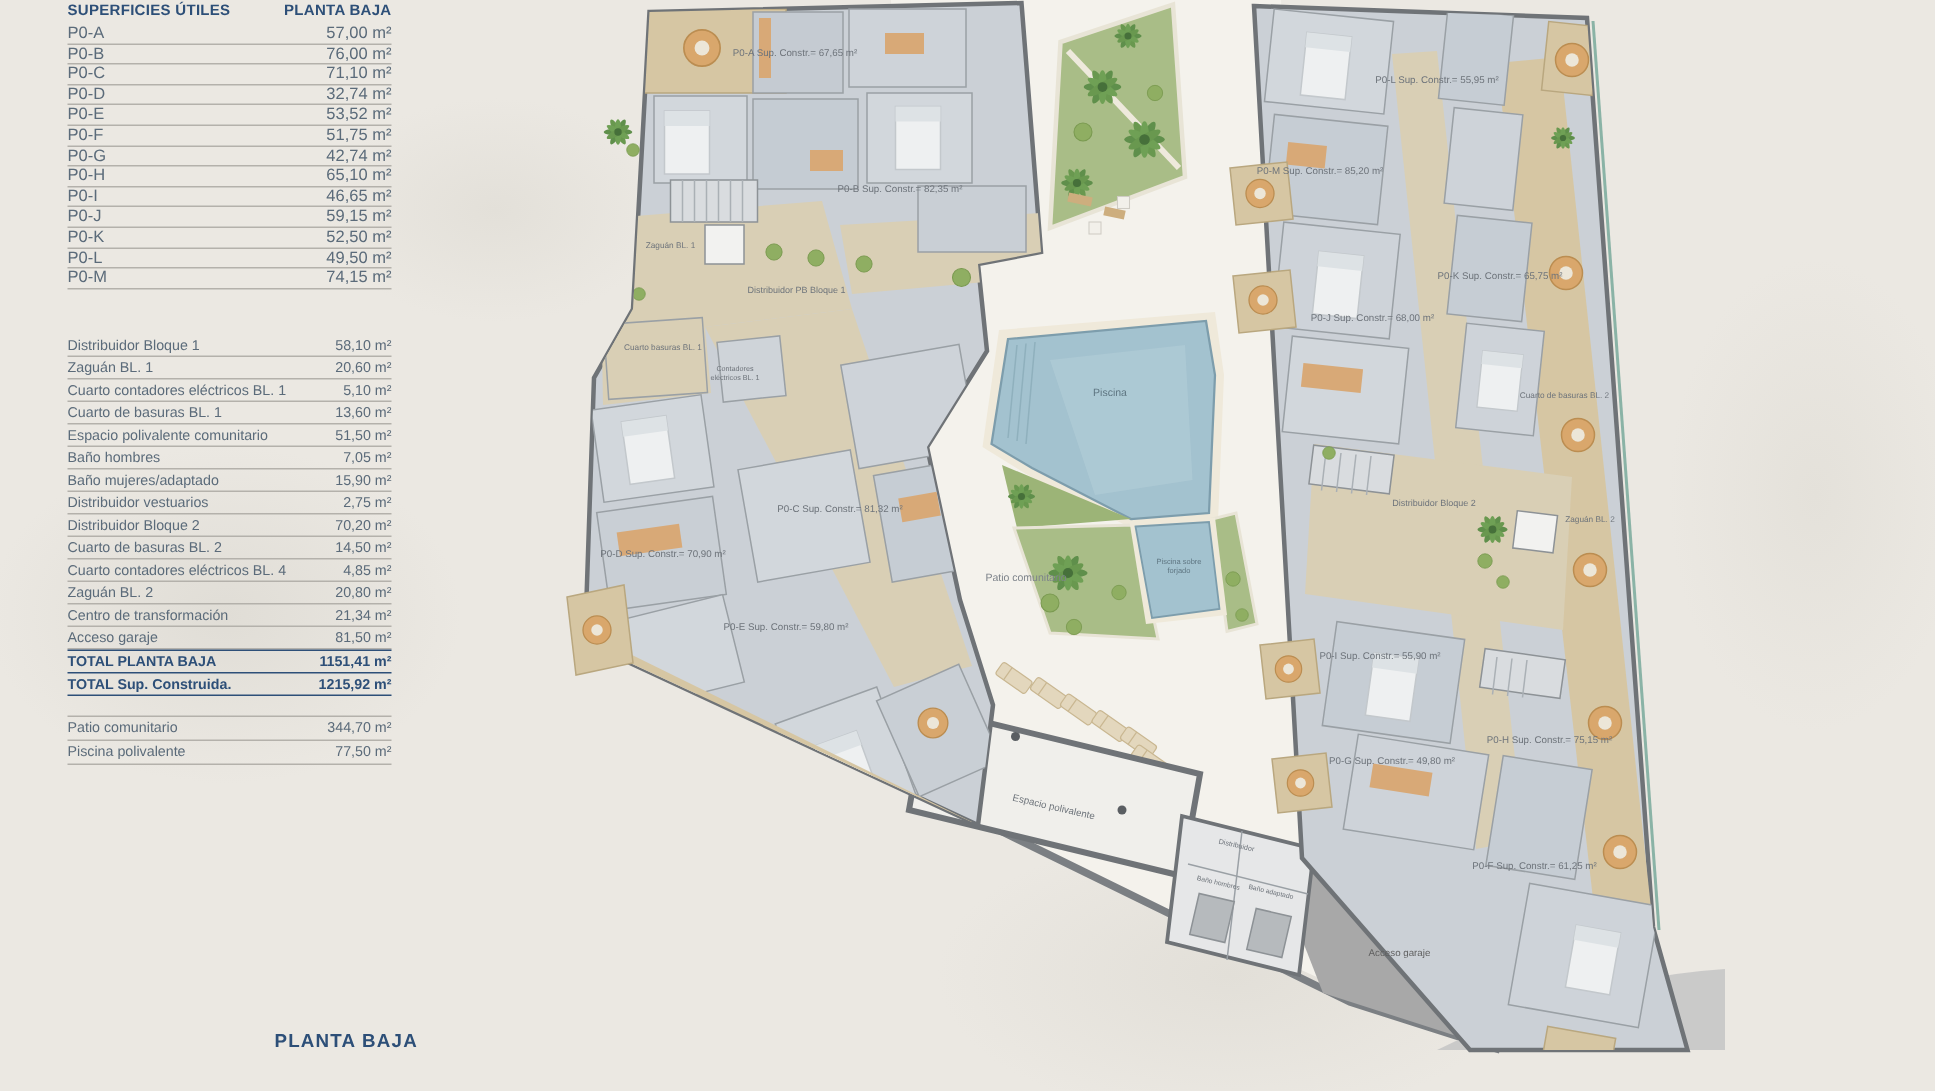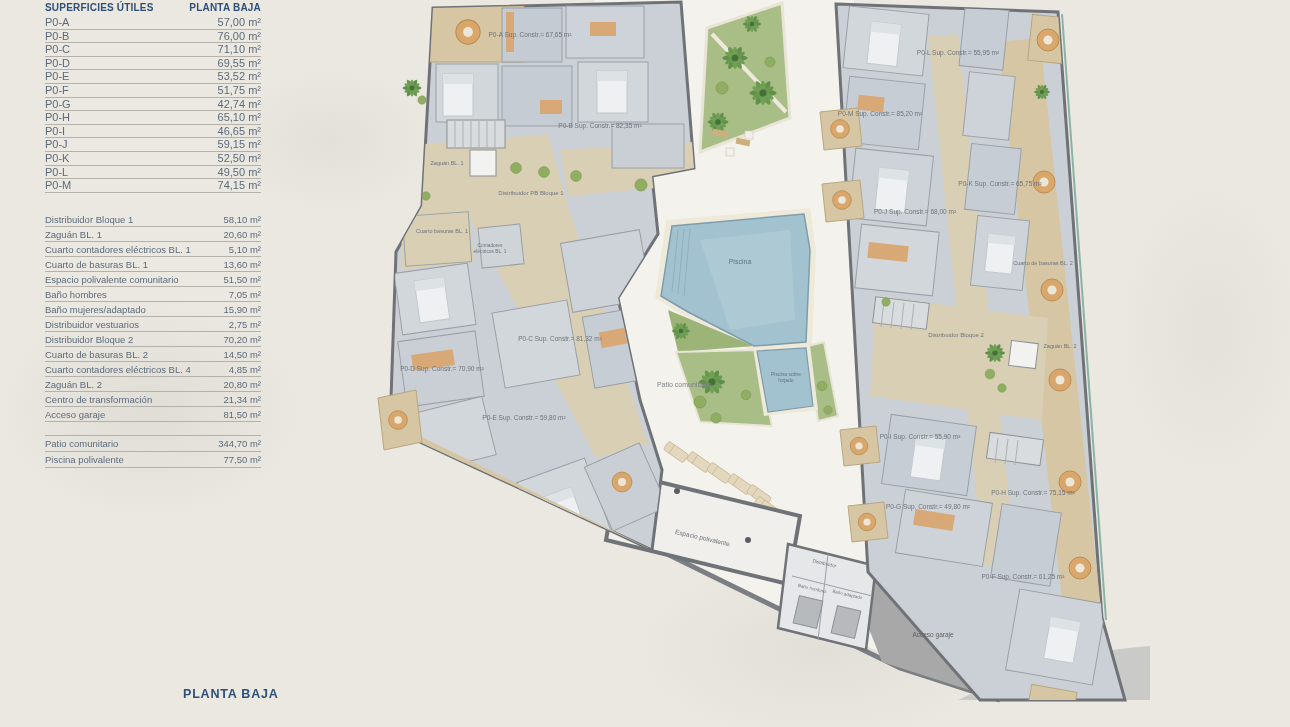--- a/index.html
+++ b/index.html
@@ -19,21 +19,21 @@
   .panel-header{display:flex;justify-content:space-between;align-items:flex-end;
     color:#2d4f78;font-weight:bold;font-size:10px;letter-spacing:.2px;margin-bottom:3px;}
   .tbl{width:100%;}
   .row{display:flex;justify-content:space-between;align-items:flex-end;
     border-bottom:1px solid #b4b1ab;color:#5b6b7a;font-size:11px;
     height:12.6px;line-height:11.5px;}
   .commons .row{height:14px;line-height:13px;font-size:9.5px;}
   .outdoor .row{height:15px;line-height:13.5px;font-size:9.5px;}
   .row .val{white-space:nowrap;}
   .units{margin-top:2px;}
-  .commons{margin-top:19px;text-align:center;}
+  .commons{margin-top:30px;text-align:center;}
   .totals .row{color:#2d4f78;font-weight:bold;border-bottom:1.6px solid #2d4f78;}
   .totals .row:first-child{border-top:1px solid #2d4f78;}
   .outdoor{margin-top:13px;border-top:1px solid #b4b1ab;}
   .footer-title{position:absolute;left:183px;top:687px;color:#2d4f78;
     font-weight:bold;font-size:12.5px;letter-spacing:.8px;}
   svg text{font-family:"Liberation Sans", sans-serif;}
 </style>
 </head>
 <body>
 
@@ -60,21 +60,21 @@
         <span class="val">76,00 m²</span>
       </div>
 
       <div class="row">
         <span class="lbl">P0-C</span>
         <span class="val">71,10 m²</span>
       </div>
 
       <div class="row">
         <span class="lbl">P0-D</span>
-        <span class="val">69,55 m²</span>
+        <span class="val">32,74 m²</span>
       </div>
 
       <div class="row">
         <span class="lbl">P0-E</span>
         <span class="val">53,52 m²</span>
       </div>
 
       <div class="row">
         <span class="lbl">P0-F</span>
         <span class="val">51,75 m²</span>
@@ -182,20 +182,33 @@
       <div class="row">
         <span class="lbl">Centro de transformación</span>
         <span class="val">21,34 m²</span>
       </div>
 
       <div class="row">
         <span class="lbl">Acceso garaje</span>
         <span class="val">81,50 m²</span>
       </div>
 
+    <div class="totals">
+
+        <div class="row">
+          <span class="lbl">TOTAL PLANTA BAJA</span>
+          <span class="val">1151,41 m²</span>
+        </div>
+
+        <div class="row">
+          <span class="lbl">TOTAL Sup. Construida.</span>
+          <span class="val">1215,92 m²</span>
+        </div>
+
+    </div>
   </div>
 
   <div class="tbl outdoor">
 
       <div class="row">
         <span class="lbl">Patio comunitario</span>
         <span class="val">344,70 m²</span>
       </div>
 
       <div class="row">

